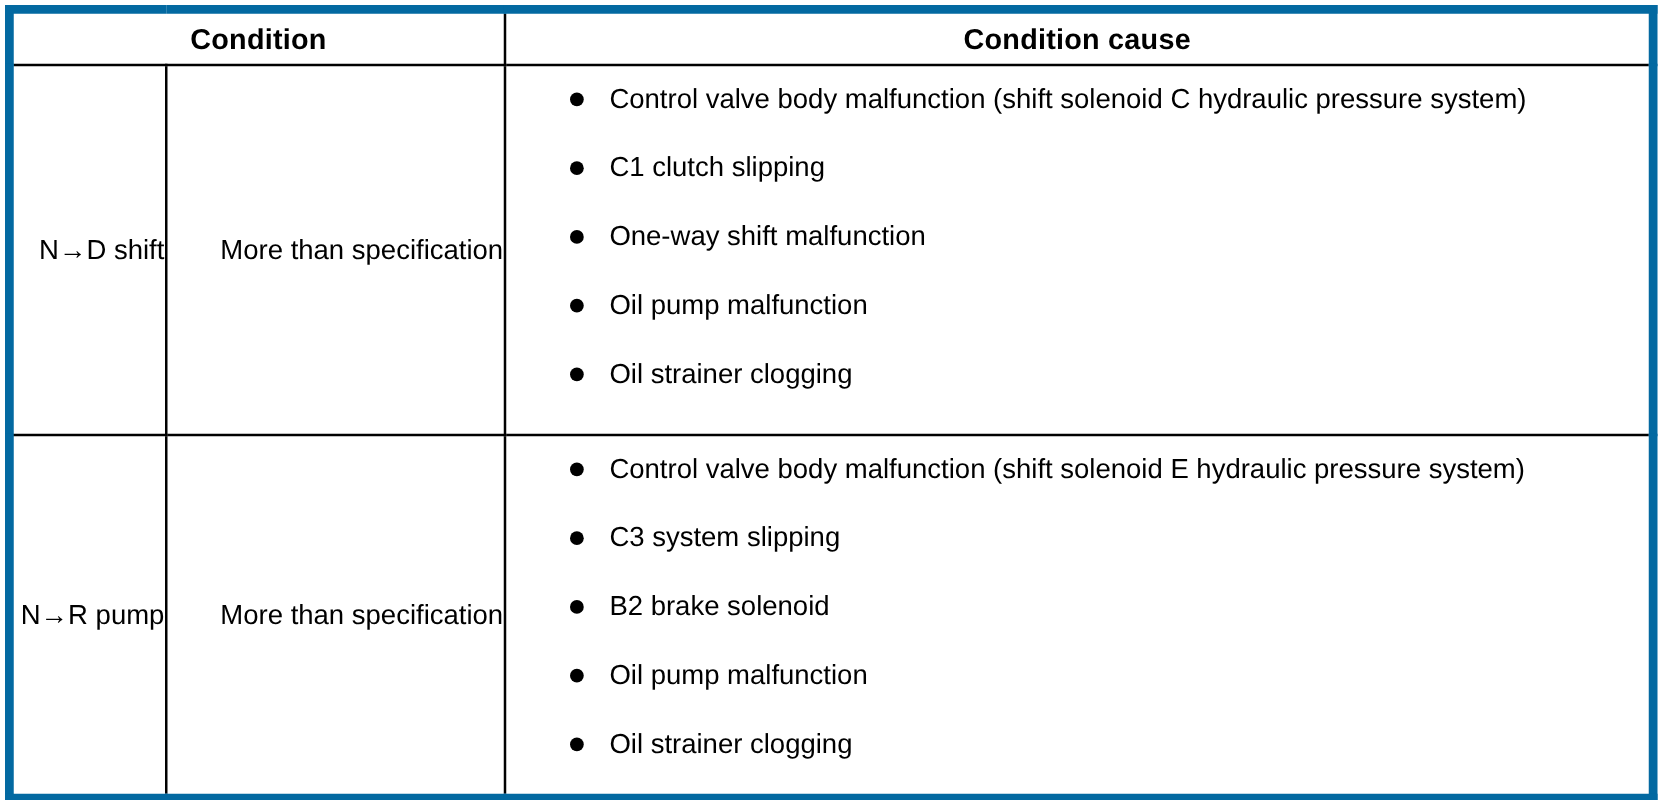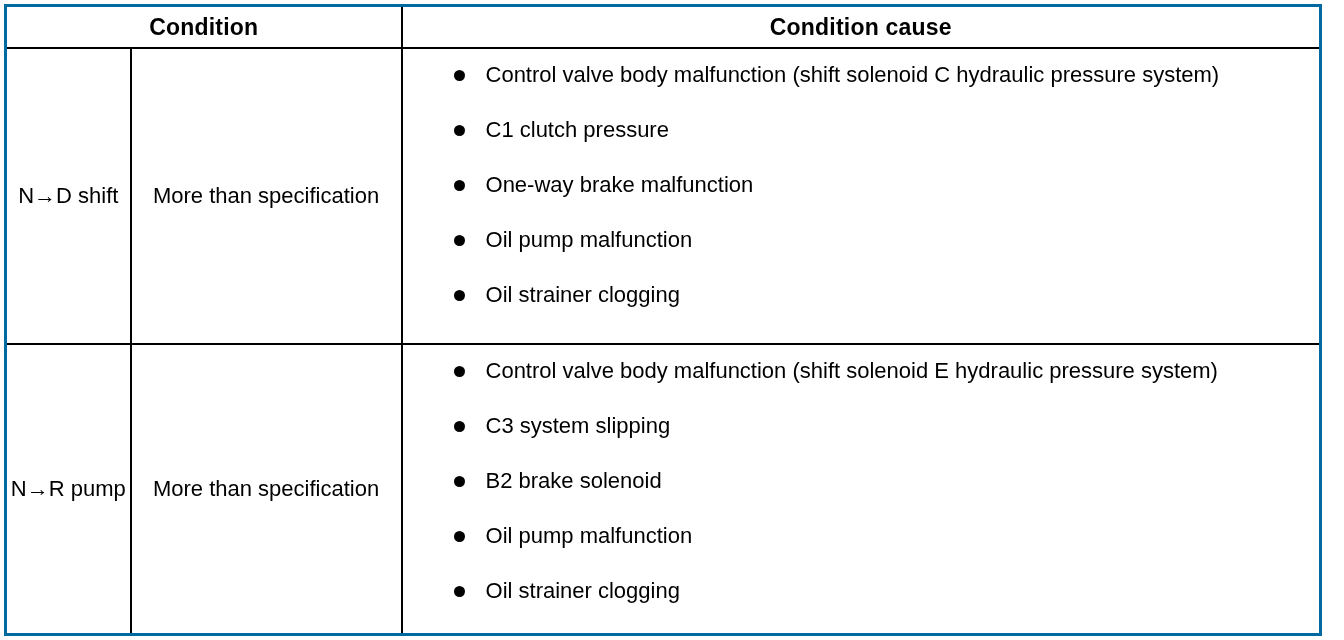--- a/index.html
+++ b/index.html
@@ -11,40 +11,40 @@
     overflow: hidden;
   }
   .doc-table {
     position: absolute;
     left: 4px;
     top: 4px;
     width: 1315px;
     height: 630px;
     border-collapse: collapse;
     table-layout: fixed;
-    border: 3px solid #0369a1;
+    border: 7px solid #0369a1;
     font-family: "Liberation Sans", sans-serif;
     font-size: 22px;
     color: #000000;
     background: #ffffff;
   }
   .doc-table th, .doc-table td {
     border: 2px solid #000000;
     padding: 0;
   }
   .doc-table thead th {
     height: 40px;
     font-size: 23px;
     font-weight: bold;
     text-align: center;
     vertical-align: middle;
     letter-spacing: 0.2px;
   }
   td.condition-cell, td.spec-cell {
-    text-align: center;
+    text-align: right;
     vertical-align: middle;
     white-space: nowrap;
   }
   td.causes-cell {
     vertical-align: top;
     padding: 12px 80px 0 50px;
     margin-left: 44px;
   }
   tr.data-row-1 { height: 296px; }
   tr.data-row-2 { height: 290px; }
@@ -86,22 +86,22 @@
       <th>Condition cause</th>
     </tr>
   </thead>
   <tbody>
     <tr class="data-row-1">
       <td class="condition-cell">N→D shift</td>
       <td class="spec-cell">More than specification</td>
       <td class="causes-cell">
         <ul class="cause-list">
           <li><span class="bullet-dot"></span><span>Control valve body malfunction (shift solenoid C hydraulic pressure system)</span></li>
-          <li><span class="bullet-dot"></span><span>C1 clutch pressure</span></li>
-          <li><span class="bullet-dot"></span><span>One-way brake malfunction</span></li>
+          <li><span class="bullet-dot"></span><span>C1 clutch slipping</span></li>
+          <li><span class="bullet-dot"></span><span>One-way shift malfunction</span></li>
           <li><span class="bullet-dot"></span><span>Oil pump malfunction</span></li>
           <li><span class="bullet-dot"></span><span>Oil strainer clogging</span></li>
         </ul>
       </td>
     </tr>
     <tr class="data-row-2">
       <td class="condition-cell">N→R pump</td>
       <td class="spec-cell">More than specification</td>
       <td class="causes-cell">
         <ul class="cause-list">

